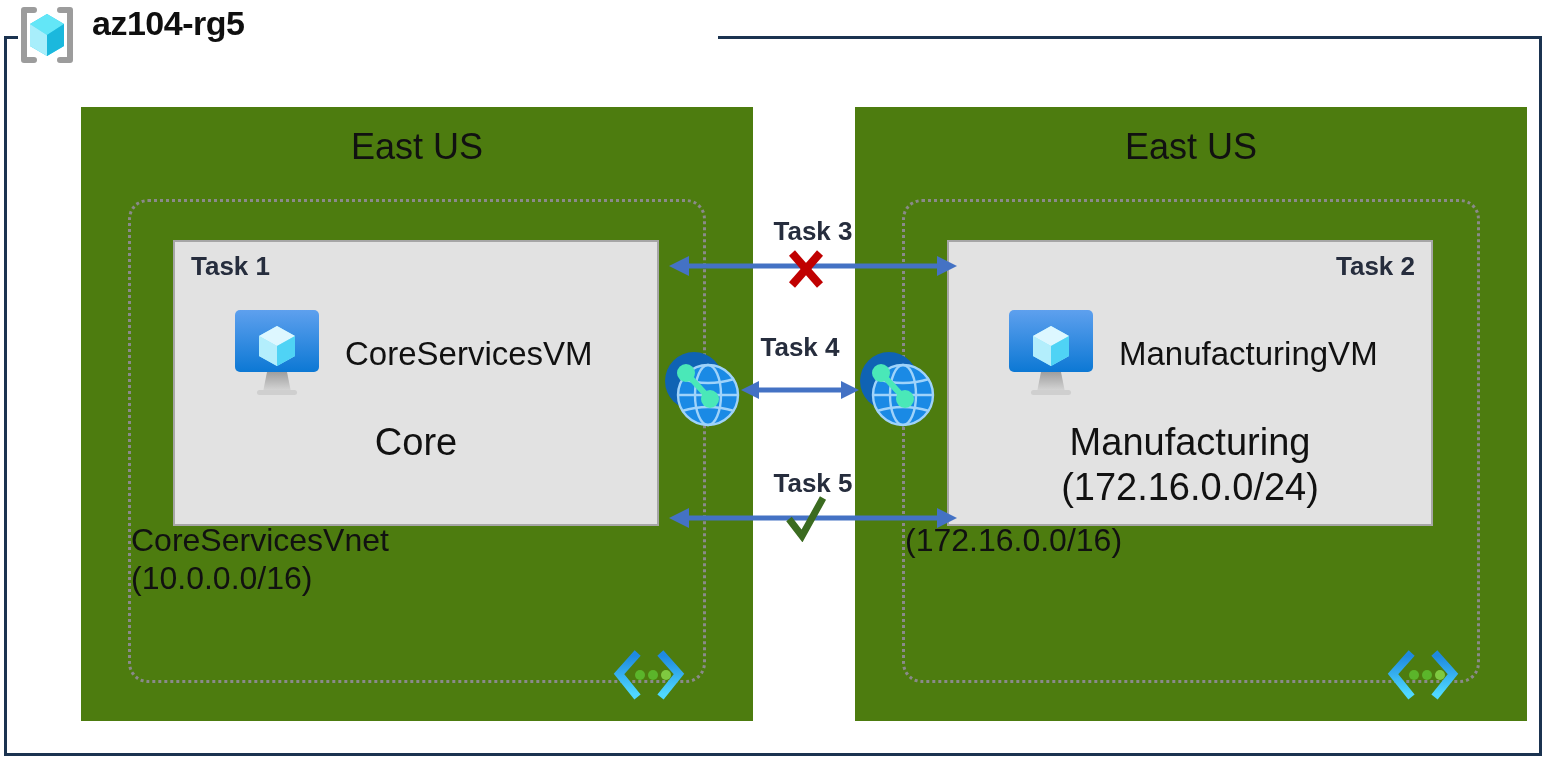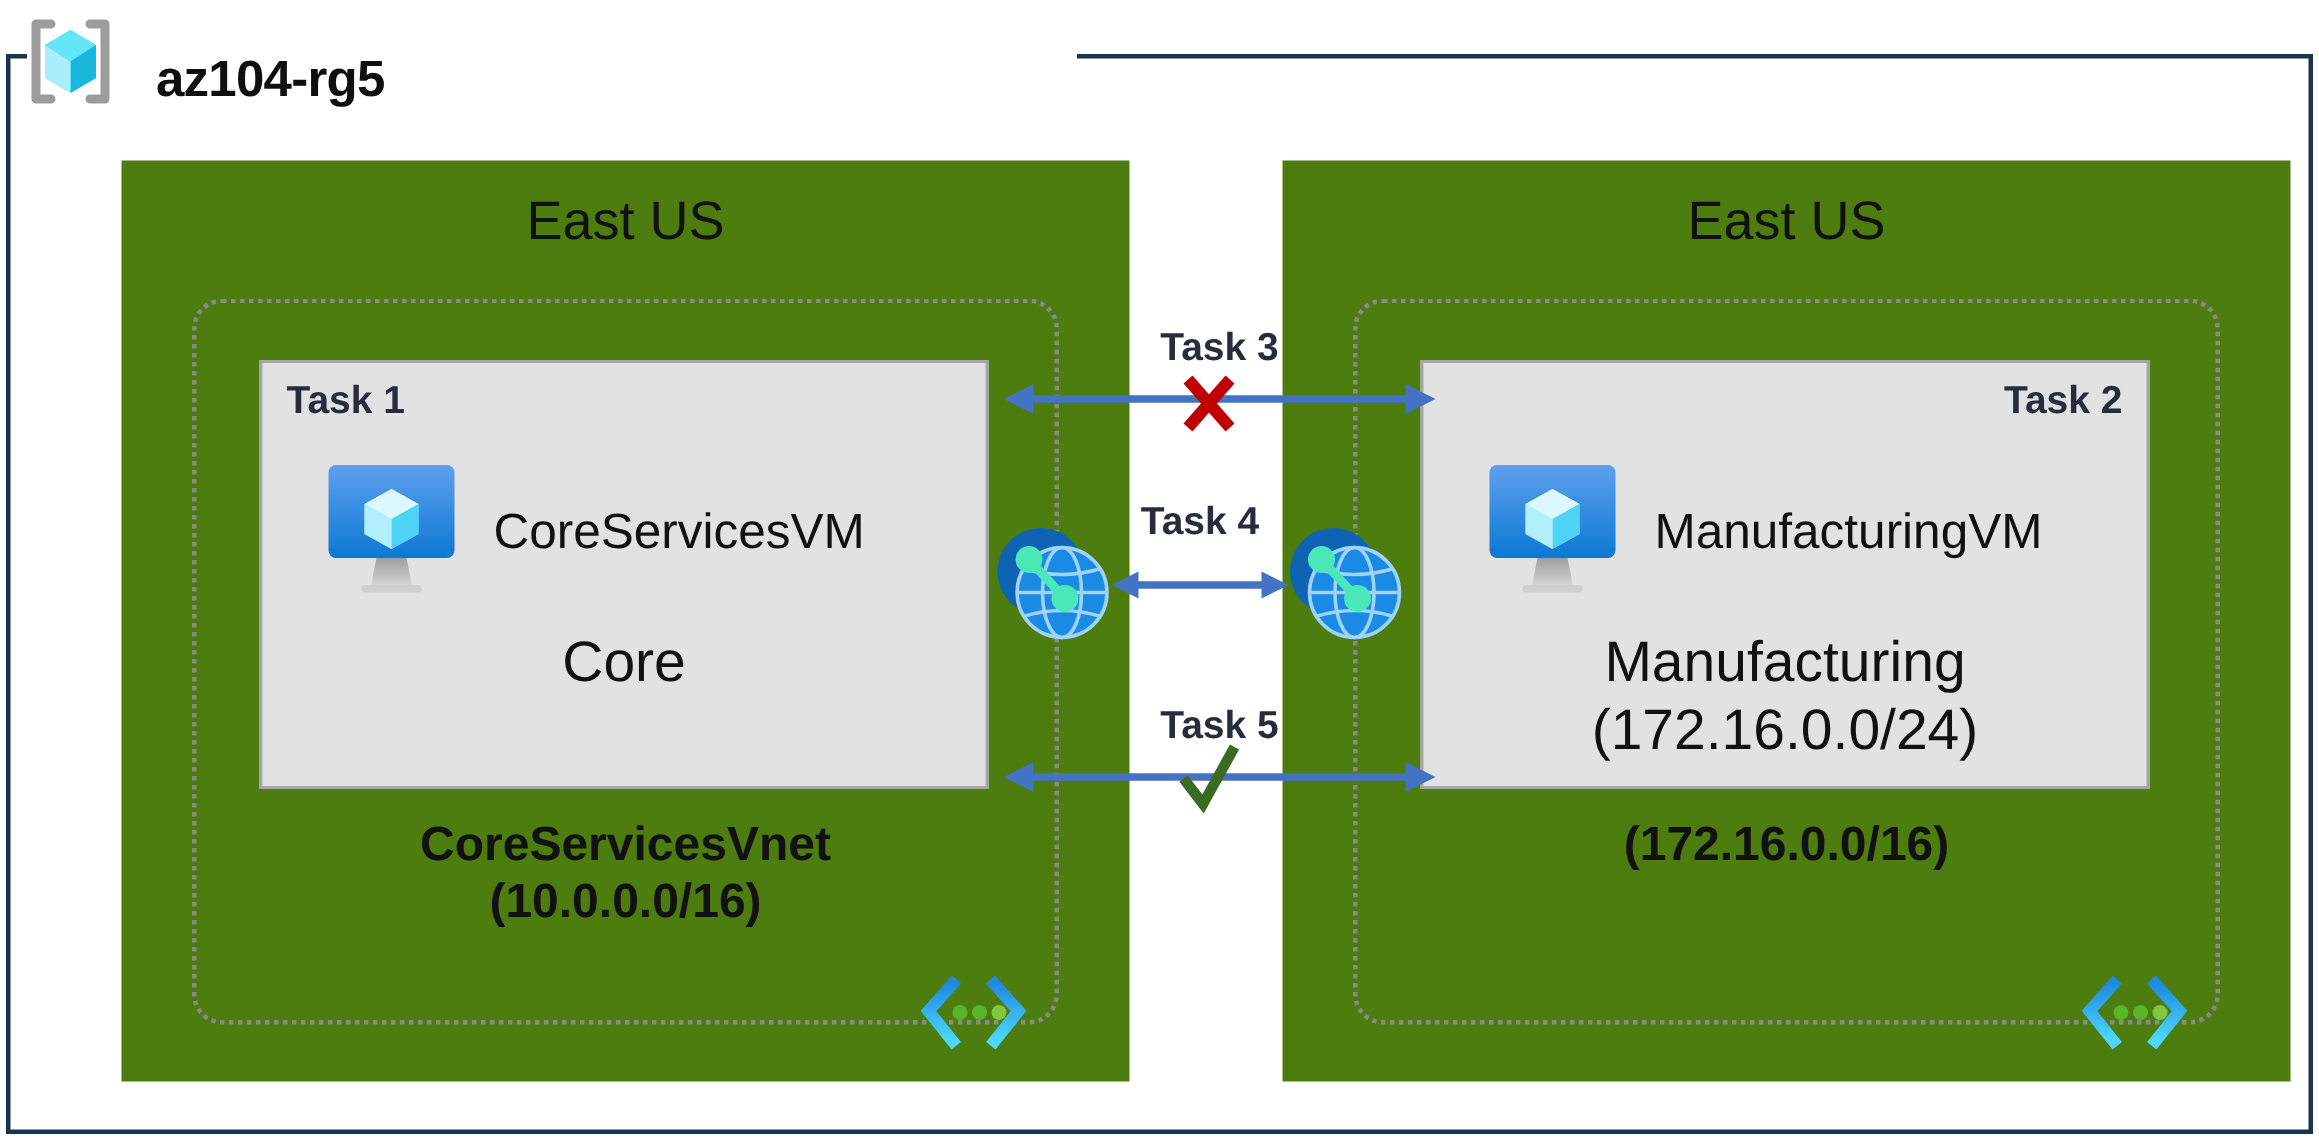--- a/index.html
+++ b/index.html
@@ -40,22 +40,22 @@
     width: 700px;
     height: 36px;
     background: #ffffff;
   }
   .rg-head {
     position: absolute;
     left: 16px;
     top: 6px;
     height: 64px;
     display: flex;
-    align-items: flex-end;
-    gap: 26px;
+    align-items: flex-start;
+    gap: 14px;
   }
   .rg-icon {
     position: relative;
     width: 62px;
     height: 58px;
     flex: 0 0 auto;
   }
   .rg-title {
     font-size: 34px;
     font-weight: bold;
@@ -95,26 +95,24 @@
     border-radius: 20px;
     box-sizing: border-box;
   }
   .vnet.left  { left: 47px; width: 578px; }
   .vnet.right { left: 47px; width: 578px; }
 
   .vnet-caption {
     position: absolute;
     left: 0;
     width: 100%;
-    top: 342px;
-    text-align: center;
+    top: 320px;
     font-size: 32px;
     color: #111111;
     line-height: 1.18;
-    font-weight: bold;
   }
   .vnet-caption .cidr { display: block; }
 
   .vnet-badge {
     position: absolute;
     right: 18px;
     bottom: -22px;
     width: 72px;
     height: 52px;
   }
@@ -142,21 +140,21 @@
   .subnet-task.at-right { right: 16px; }
 
   .vm-row {
     position: absolute;
     top: 64px;
     left: 0;
     width: 100%;
     display: flex;
     align-items: center;
     gap: 22px;
-    padding-left: 40px;
+    padding-left: 56px;
     box-sizing: border-box;
   }
   .vm-icon { width: 92px; height: 94px; flex: 0 0 auto; }
   .vm-name {
     font-size: 33px;
     color: #111111;
     line-height: 1;
     white-space: nowrap;
   }
   .subnet-caption {

